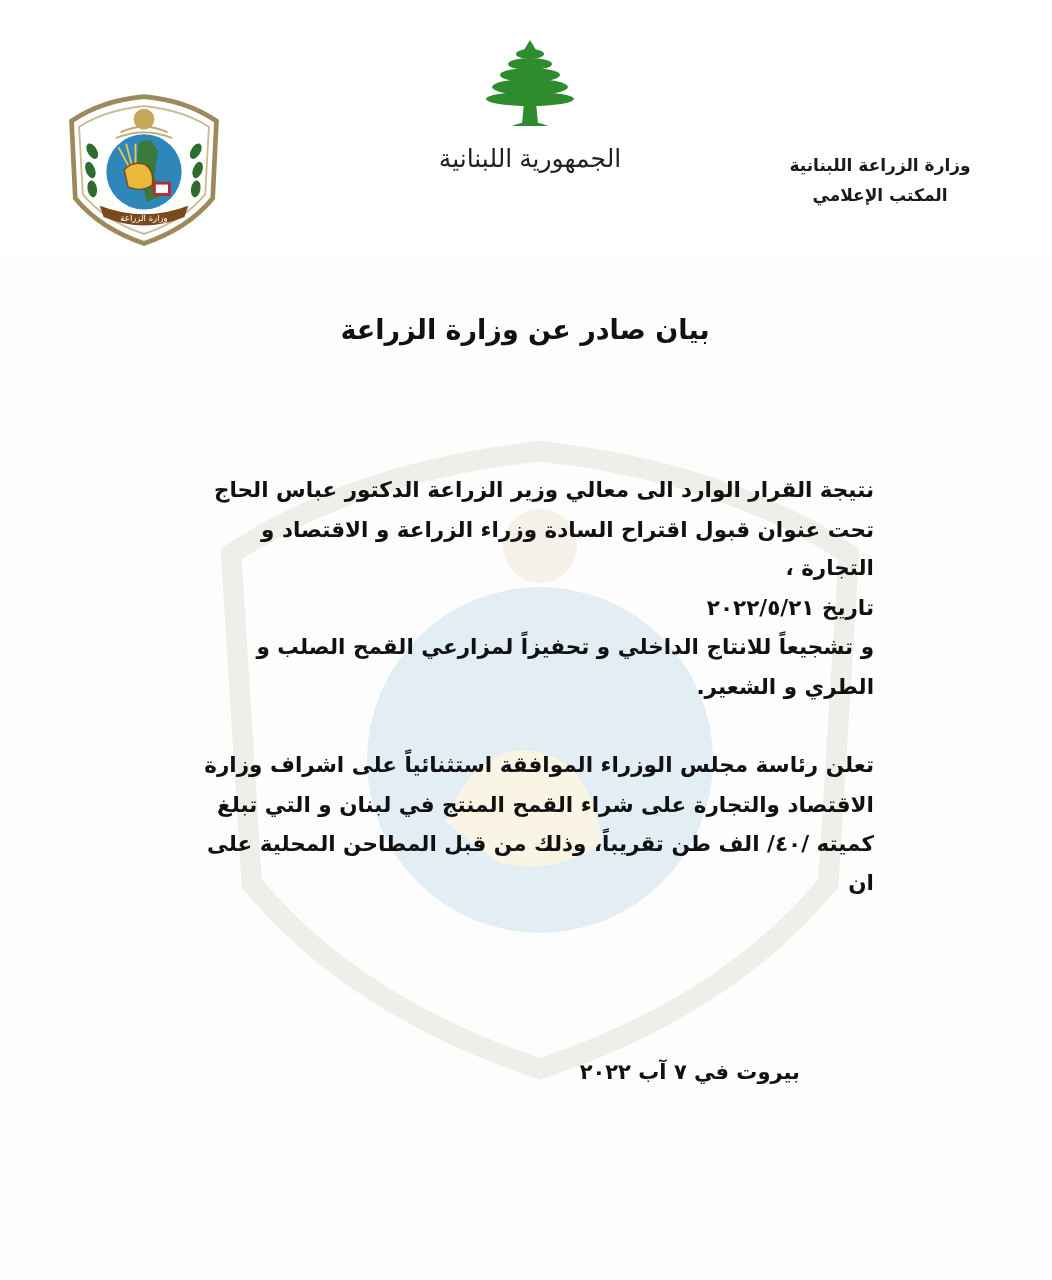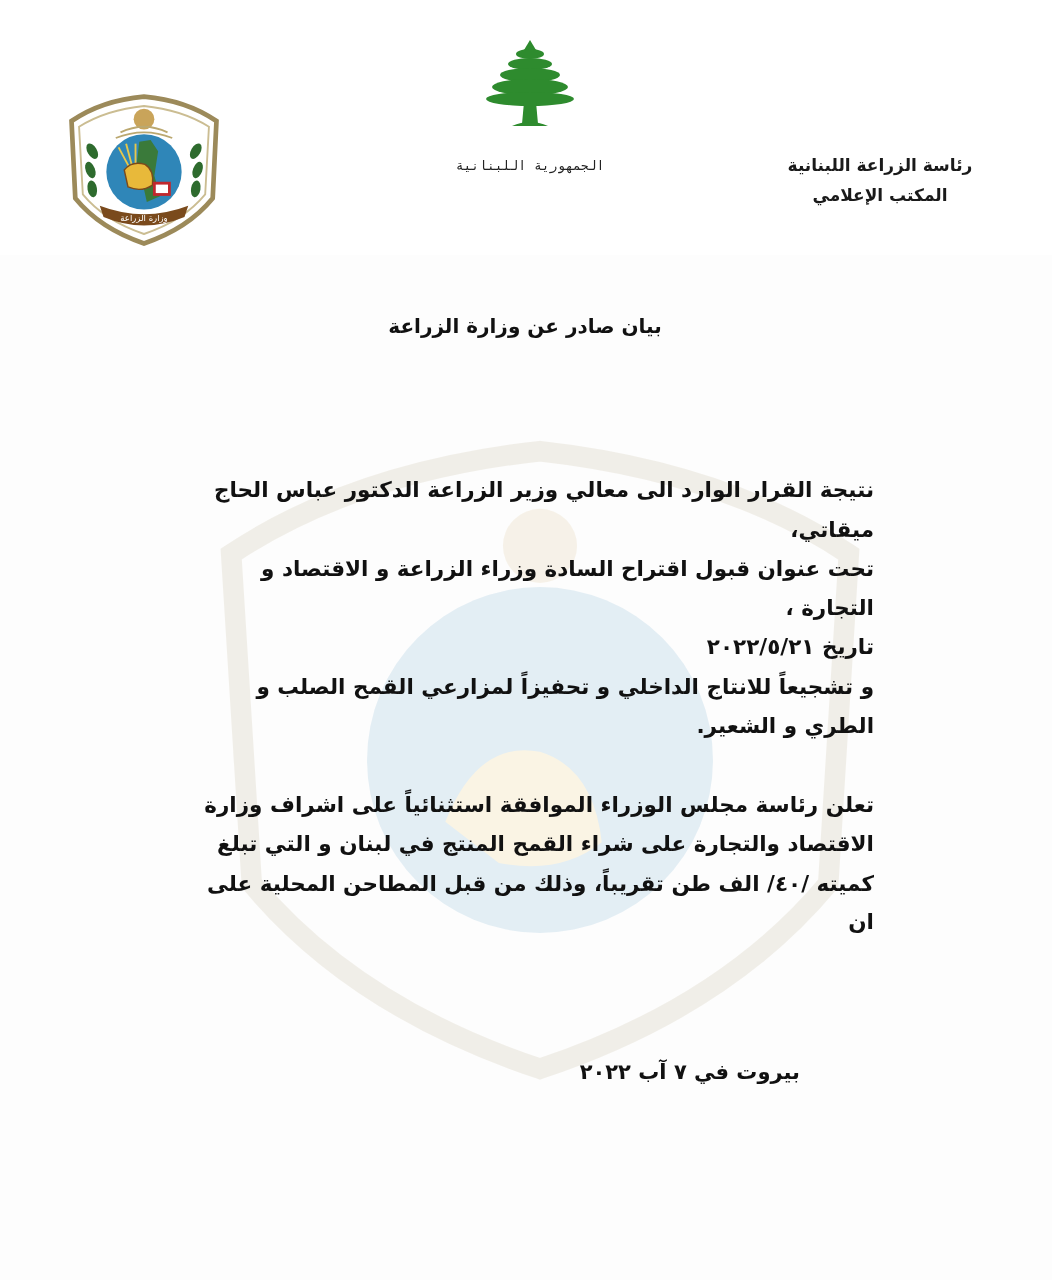--- a/index.html
+++ b/index.html
@@ -3,43 +3,43 @@
 <meta charset="utf-8">
 <style>
   html, body { margin:0; padding:0; }
   body { width:1052px; height:1280px; background:#ffffff; position:relative; overflow:hidden; font-family:"DejaVu Sans", sans-serif; color:#111; }
   .header-band { position:absolute; left:0; top:0; width:1052px; height:255px; background:#ffffff; }
   .page-bg { position:absolute; left:0; top:255px; width:1052px; height:1025px; background:#fdfdfd; }
   .watermark { position:absolute; left:190px; top:380px; width:700px; height:760px; opacity:0.12; }
   .ministry-label { position:absolute; right:52px; top:150px; width:240px; text-align:center; direction:rtl; font-weight:bold; font-size:17px; line-height:30px; color:#1a1a1a; }
   .republic { position:absolute; left:420px; top:38px; width:220px; text-align:center; }
   .republic .cedar { display:block; margin:0 auto; }
-  .republic-name { direction:rtl; font-family:Liberation Mono, monospace; font-size:13px; color:#222; margin-top:28px; }
+  .republic-name { direction:rtl; font-family:Liberation Sans, sans-serif; font-size:25px; color:#222; margin-top:14px; }
   .seal { position:absolute; left:64px; top:94px; }
-  .statement-title { position:absolute; left:300px; top:314px; width:450px; text-align:center; direction:rtl; font-weight:bold; font-size:20px; color:#111; }
+  .statement-title { position:absolute; left:300px; top:314px; width:450px; text-align:center; direction:rtl; font-weight:bold; font-size:27px; color:#111; }
   .body-text { position:absolute; left:185px; top:470px; width:690px; direction:rtl; text-align:right; font-weight:bold; font-size:21.5px; line-height:38.5px; color:#111; }
   .body-text p { margin:1px; }
   .gap { height:38px; }
   .signoff { position:absolute; left:540px; top:1060px; width:260px; direction:rtl; font-weight:bold; font-size:21px; color:#111; }
 </style>
 </head>
 <body>
 
 <div class="header-band"></div>
 <div class="page-bg"></div>
 
 <svg class="watermark" viewBox="0 0 170 160">
   <path d="M10 30 Q40 10 85 5 Q130 10 160 30 L155 110 Q130 140 85 155 Q40 140 15 110 Z" fill="none" stroke="#9c8a5a" stroke-width="5"></path>
   <circle cx="85" cy="80" r="42" fill="#2f86b8"></circle>
   <circle cx="85" cy="28" r="9" fill="#c9a45a"></circle>
   <path d="M62 95 Q70 75 85 78 Q98 82 100 100 Q90 108 75 105 Z" fill="#e8b93a"></path>
 </svg>
 
 <div class="ministry-label">
-  <div>رئاسة الزراعة اللبنانية</div>
+  <div>وزارة الزراعة اللبنانية</div>
   <div>المكتب الإعلامي</div>
 </div>
 
 <div class="republic">
   <svg class="cedar" width="92" height="92" viewBox="0 0 92 92">
     <g fill="#2e8b2e">
       <polygon points="46,2 40,12 52,12"></polygon>
       <ellipse cx="46" cy="16" rx="14" ry="5"></ellipse>
       <ellipse cx="46" cy="26" rx="22" ry="6"></ellipse>
       <ellipse cx="46" cy="37" rx="30" ry="7"></ellipse>
@@ -78,21 +78,20 @@
     <ellipse cx="140" cy="100" rx="5" ry="9" transform="rotate(10 140 100)"></ellipse>
   </g>
   <path d="M38 118 Q85 136 132 118 L128 130 Q85 148 42 130 Z" fill="#7a4a1c"></path>
   <text x="85" y="134" text-anchor="middle" font-size="9" fill="#fff" font-family="DejaVu Sans, sans-serif">وزارة الزراعة</text>
 </svg>
 
 <div class="statement-title">بيان صادر عن وزارة الزراعة</div>
 
 <div class="body-text">
   <p>نتيجة القرار الوارد الى معالي وزير الزراعة الدكتور عباس الحاج</p>
-  <p>ميقاتي،</p>
   <p>تحت عنوان قبول اقتراح السادة وزراء الزراعة و الاقتصاد و التجارة ،</p>
   <p>تاريخ ٢٠٢٢/٥/٢١</p>
   <p>و تشجيعاً للانتاج الداخلي و تحفيزاً لمزارعي القمح الصلب و</p>
   <p>الطري و الشعير.</p>
   <div class="gap"></div>
   <p>تعلن رئاسة مجلس الوزراء الموافقة استثنائياً على اشراف وزارة</p>
   <p>الاقتصاد والتجارة على شراء القمح المنتج في لبنان و التي تبلغ</p>
   <p>كميته /٤٠/ الف طن تقريباً، وذلك من قبل المطاحن المحلية على ان</p>
 </div>
 

